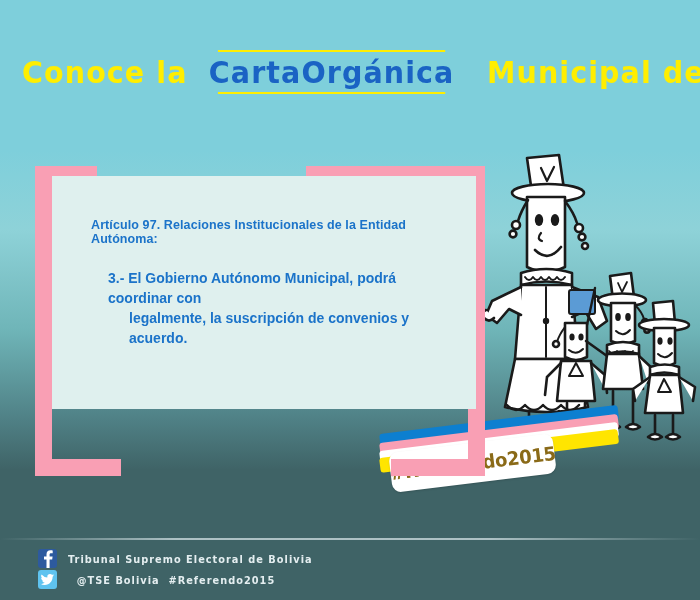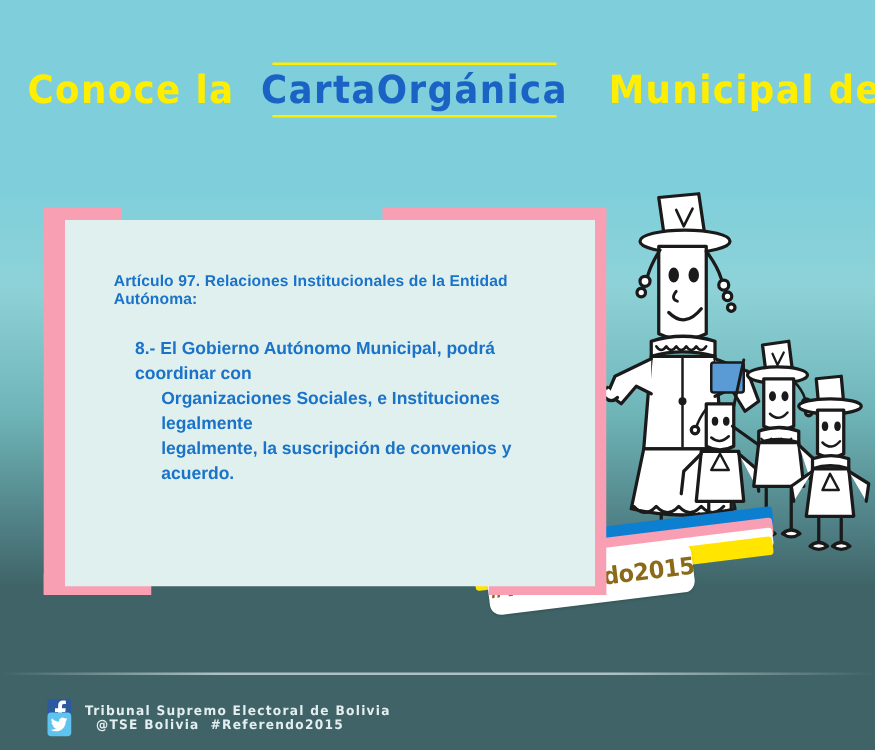--- a/index.html
+++ b/index.html
@@ -55,21 +55,21 @@
   #pk-l  { left:0; top:0; width:17px; height:310px; }
   
   #pk-r  { left:433px; top:0; width:17px; height:310px; }
   
   #pk-bl { left:0; top:293px; width:86px; height:17px; }
   
   #pk-br { left:356px; top:293px; width:94px; height:17px; }
 
   #content-card {
     position:absolute; left:17px; top:10px;
-    width:424px; height:293px;
+    width:424px; height:233px;
     background:#dff0ee;
   }
   #card-text { padding:42px 26px 0 26px; }
   #art-head {
     color:#1b73c9; font-weight:bold; font-size:12.5px;
     letter-spacing:.1px; margin-left:13px;
   }
   #art-body {
     color:#1b73c9; font-weight:bold; font-size:14px;
     line-height:20px; margin-top:22px; margin-left:30px;
@@ -103,21 +103,21 @@
   #characters { position:absolute; left:455px; top:145px; width:245px; height:300px; }
 
   
   #footer-divider {
     position:absolute; left:0; top:538px; width:700px; height:2px;
     background:linear-gradient(to right, rgba(255,255,255,0), rgba(210,225,228,.75) 25%,
                rgba(210,225,228,.75) 70%, rgba(255,255,255,0));
   }
   #footer { position:absolute; left:0; top:543px; width:700px; height:57px; }
   .social-row { position:absolute; display:flex; align-items:center; }
-  #row-fb { left:38px; top:16px; }
+  #row-fb { left:38px; top:6px; }
   #row-tw { left:38px; top:27px;text-align:center; }
   .sicon { width:19px; height:19px; border-radius:3px; display:flex;
            align-items:center; justify-content:center; flex:0 0 auto; }
   #ic-fb { background:#2d5a9e; }
   #ic-tw { background:#5fc3ef; }
   .sicon svg { display:block; }
   .foot-txt {
     font-family:"DejaVu Sans", sans-serif;
     color:#e4eef0; font-weight:bold; font-size:10.5px;
     letter-spacing:1.1px; margin-left:11px; white-space:nowrap;
@@ -258,22 +258,21 @@
     <div class="pinkbar" id="pk-tr"></div>
     <div class="pinkbar" id="pk-l"></div>
     <div class="pinkbar" id="pk-r"></div>
     <div class="pinkbar" id="pk-bl"></div>
     <div class="pinkbar" id="pk-br"></div>
 
     <div id="content-card">
       <div id="card-text">
         <div id="art-head">Artículo 97. Relaciones Institucionales de la Entidad Autónoma:</div>
         <div id="art-body">
-          <span class="ln ln1">8.- El Gobierno Autónomo Municipal, podrá coordinar con</span>
-          <span class="ln ln2">Organizaciones Sociales, e Instituciones legalmente</span>
+          <span class="ln ln1">3.- El Gobierno Autónomo Municipal, podrá coordinar con</span>
           <span class="ln ln3">legalmente, la suscripción de convenios y acuerdo.</span>
         </div>
       </div>
     </div>
   </div>
 
   <div id="footer-divider"></div>
   <div id="footer">
 
     <div class="social-row" id="row-fb">

